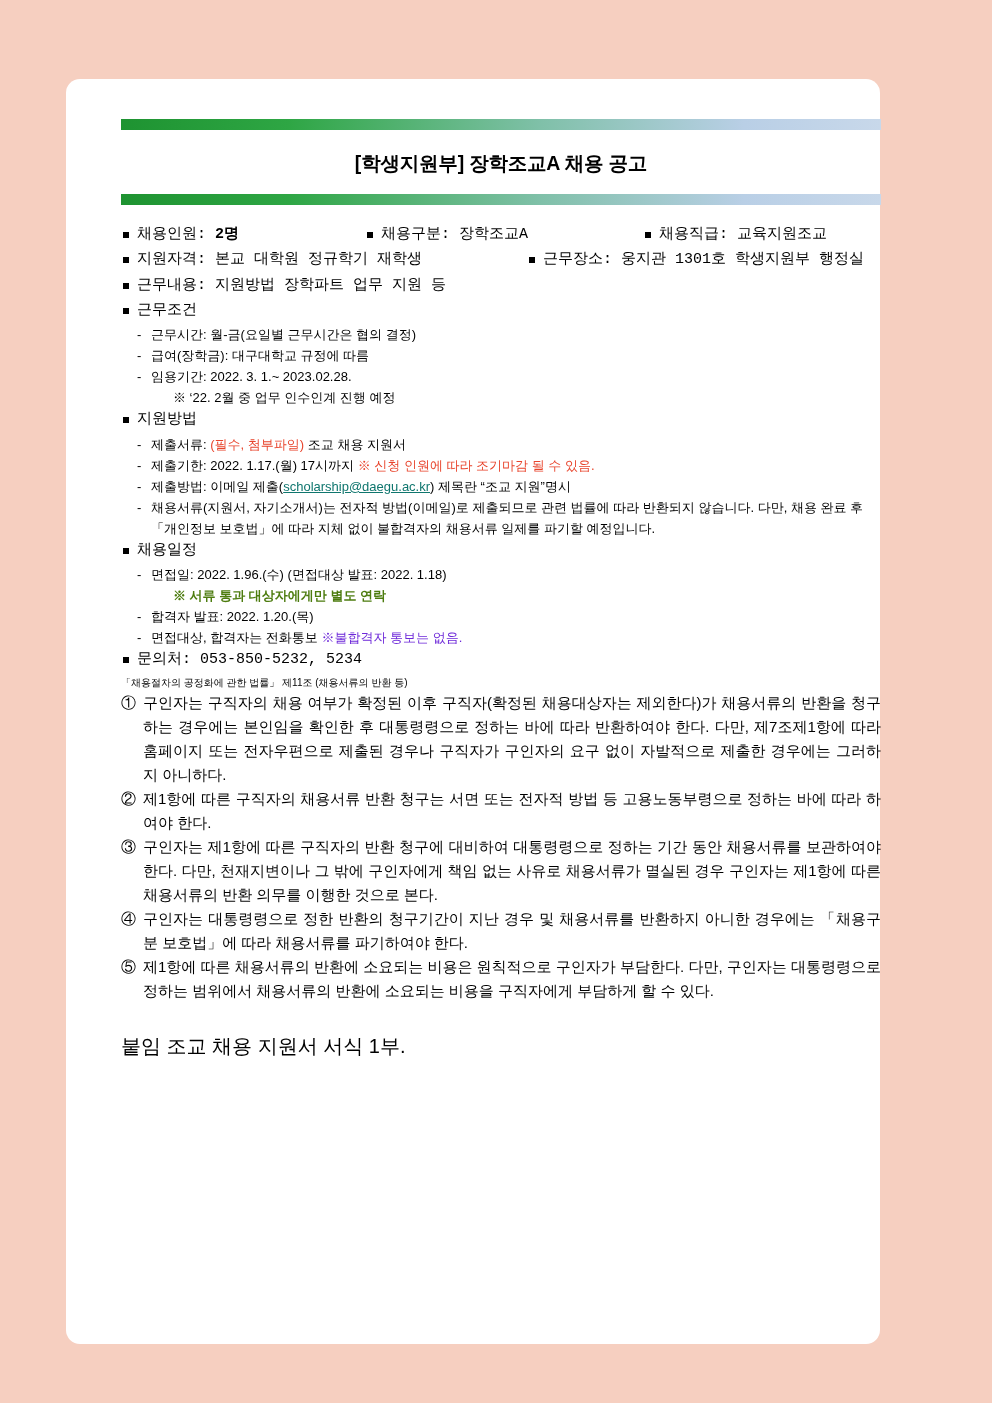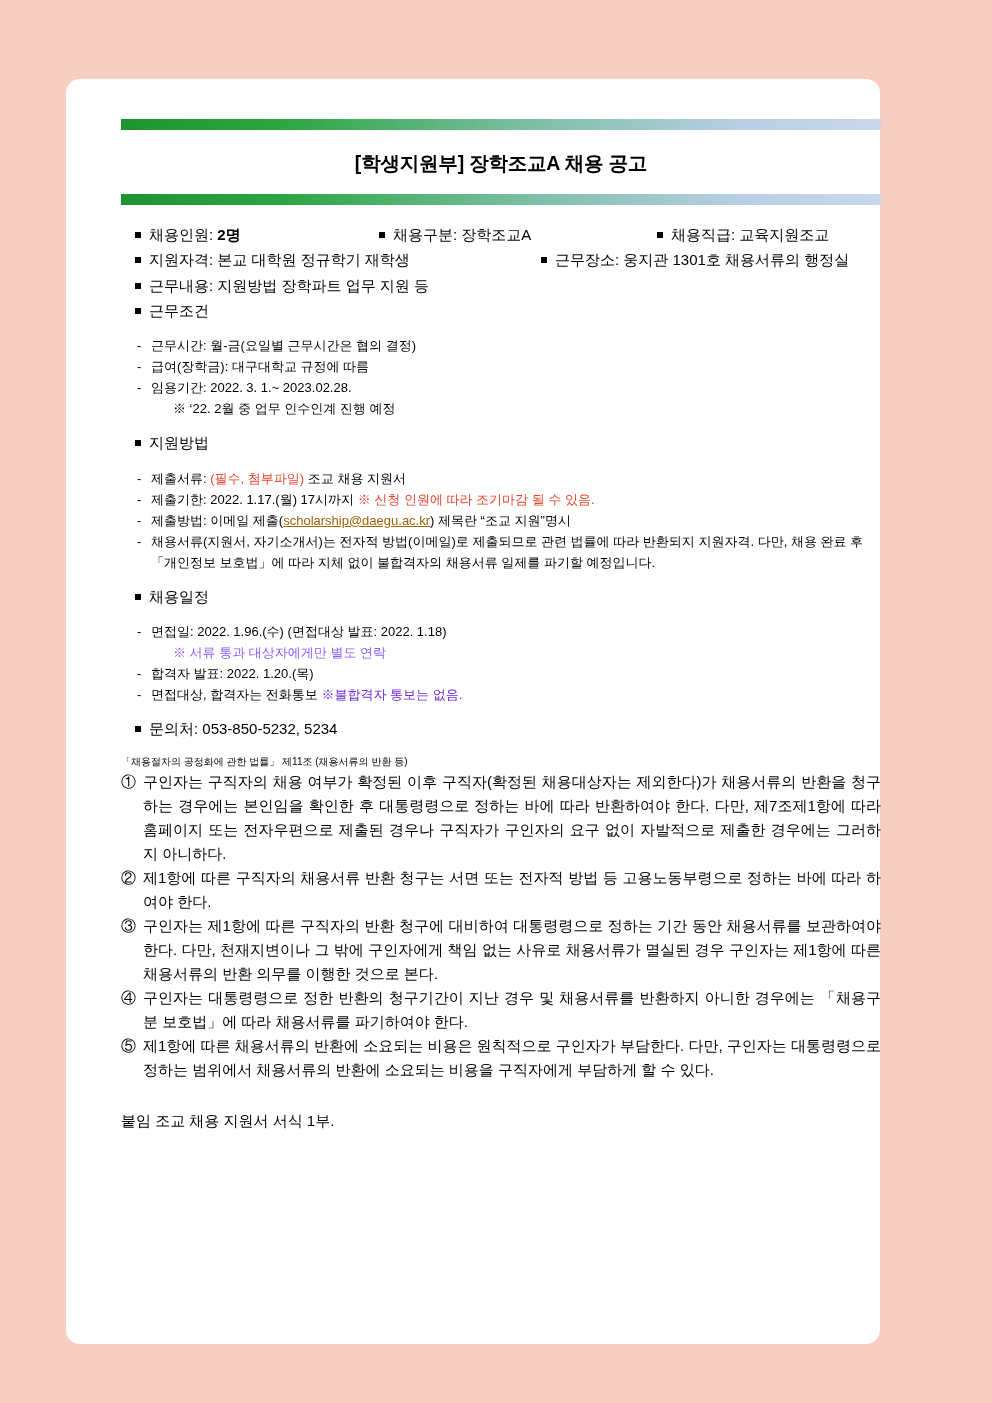--- a/index.html
+++ b/index.html
@@ -43,24 +43,25 @@
   }
   .title {
     font-size: 19.5px;
     font-weight: bold;
     letter-spacing: -0.2px;
   }
   .bar-bottom { margin-bottom: 18px; }
 
   ul.lvl1 {
     list-style: none;
-    margin: 12px;
+    margin: 0;
     padding: 0;
     font-size: 15px;
     line-height: 1.62;
+    font-family: Liberation Mono, monospace;
   }
   ul.lvl1 > li {
     position: relative;
     padding-left: 16px;
     margin: 0 0 1px 0;
   }
   ul.lvl1 > li::before {
     content: "";
     position: absolute;
     left: 2px;
@@ -99,26 +100,27 @@
     content: "-";
     position: absolute;
     left: 0;
     top: 0;
   }
   .note {
     display: block;
     padding-left: 36px;
   }
   .note-red {
-    color: #8b5cf6;
+    color: #4d7c0f;
+    font-weight: bold;
   }
   .red { color: #e8442c; }
   .red2 { color: #6d28d9; }
   a.mail {
-    color: #a16207;
+    color: #0f766e;
     text-decoration: underline;
   }
   .law-title {
     font-size: 10px;
     margin-top: 2px;
     line-height: 1.6;
   }
   ol.law {
     list-style: none;
     margin: 0;
@@ -132,21 +134,21 @@
     padding-left: 22px;
     margin-bottom: 0px;
   }
   ol.law > li .num {
     position: absolute;
     left: 0;
     top: 0;
   }
   .attach {
     margin-top: 30px;
-    font-size: 15px;
+    font-size: 20px;
   }
 </style>
 </head>
 <body>
 
 <div class="page">
   <div class="inner">
 
     <div class="bar bar-top"></div>
 
@@ -176,21 +178,21 @@
       </li>
 
       <li style="padding-left:0;">
         <div class="row-cols">
           <div class="col" style="width:390px;">
             <span>지원자격:</span>
             <span>본교 대학원 정규학기 재학생</span>
           </div>
           <div class="col">
             <span>근무장소:</span>
-            <span>웅지관 1301호 채용서류의 행정실</span>
+            <span>웅지관 1301호 학생지원부 행정실</span>
           </div>
         </div>
       </li>
 
       <li>근무내용: 지원방법 장학파트 업무 지원 등</li>
 
       <li>
         <span>근무조건</span>
       </li>
     </ul>
@@ -216,21 +218,21 @@
       </span>
       <span class="dash">
         <span>제출기한:</span>
         <span>2022. 1.17.(월) 17시까지</span>
         <span class="red">※ 신청 인원에 따라 조기마감 될 수 있음.</span>
       </span>
       <span class="dash">
         <span>제출방법: 이메일 제출(</span><a class="mail" href="#">scholarship@daegu.ac.kr</a><span>) 제목란 “조교 지원”명시</span>
       </span>
       <span class="dash">
-        <span>채용서류(지원서, 자기소개서)는 전자적 방법(이메일)로 제출되므로 관련 법률에 따라 반환되지 지원자격. 다만, 채용 완료 후「개인정보 보호법」에 따라 지체 없이 불합격자의 채용서류 일제를 파기할 예정입니다.</span>
+        <span>채용서류(지원서, 자기소개서)는 전자적 방법(이메일)로 제출되므로 관련 법률에 따라 반환되지 않습니다. 다만, 채용 완료 후「개인정보 보호법」에 따라 지체 없이 불합격자의 채용서류 일제를 파기할 예정입니다.</span>
       </span>
     </div>
 
     <ul class="lvl1">
       <li>
         <span>채용일정</span>
       </li>
     </ul>
 
     <div class="sub">

